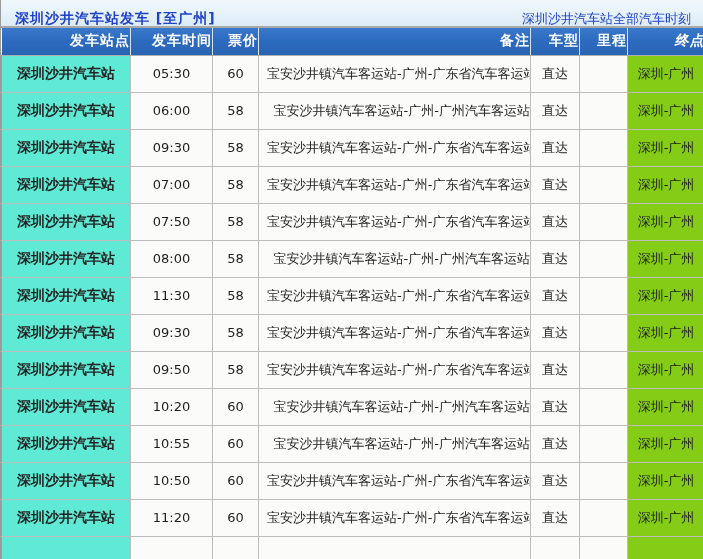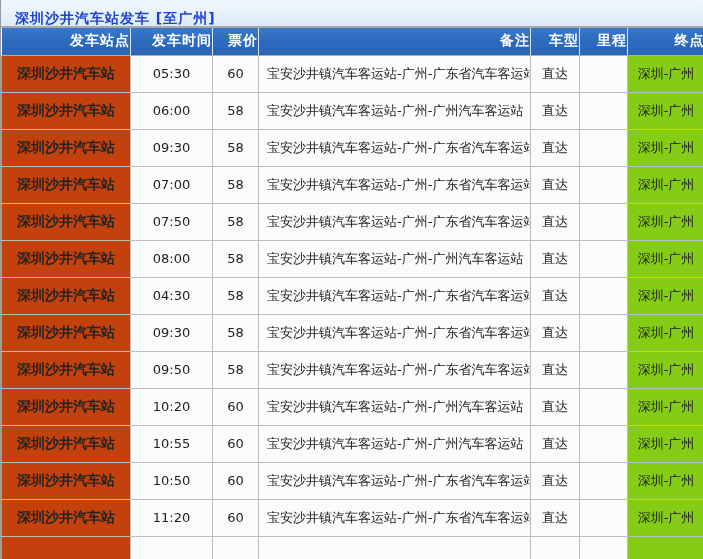--- a/index.html
+++ b/index.html
@@ -50,56 +50,57 @@
     background: #2d6bbf;
     background: linear-gradient(180deg, #3a78cc 0%, #2d6bbf 45%, #2a63b4 100%);
     color: #ffffff;
     font-size: 14px;
     font-weight: bold;
     text-align: right;
     border-right: 1px solid #d9e4f2;
     border-bottom: 1px solid #aeaeae;
     letter-spacing: 1px;
   }
-  table.schedule thead th:last-child { border-right: none; }
+  table.schedule thead th:last-child { border-right: none; font-style: italic; }
 
   table.schedule tbody td {
     height: 37px;
     font-size: 13px;
     color: #1e1e1e;
     text-align: center;
     vertical-align: middle;
     background: #fbfbfa;
     border: 1px solid #bdbdbd;
     overflow: hidden;
     white-space: nowrap;
   }
   table.schedule tbody td.station {
-    background: #c2410c;
+    background: #5eead4;
     font-weight: bold;
     font-size: 14px;
     color: #232323;
   }
   table.schedule tbody td.dest {
     background: #84cc16;
   }
   table.schedule tbody td.note {
-    text-align: left;
+    text-align: right;
     padding-left: 8px;
   }
   table.schedule tbody td:first-child { border-left: 1px solid #a0a0a0; }
   table.schedule tbody td:last-child  { border-right: 1px solid #cfcfcf; }
 </style>
 </head>
 <body>
 
 <div class="page">
 
   <div class="titlebar">
     <span class="title">深圳沙井汽车站发车 [至广州]</span>
+    <a class="all-times-link" href="#">深圳沙井汽车站全部汽车时刻</a>
   </div>
 
   <table class="schedule">
     <colgroup>
       <col style="width:129px">
         <col style="width:82px">
         <col style="width:46px">
       <col style="width:272px">
         <col style="width:49px">
         <col style="width:48px">
@@ -166,21 +167,21 @@
       <td class="station">深圳沙井汽车站</td>
       <td class="time">08:00</td>
       <td class="price">58</td>
       <td class="note">宝安沙井镇汽车客运站-广州-广州汽车客运站</td>
       <td class="type">直达</td>
       <td class="mileage"></td>
       <td class="dest">深圳-广州</td>
     </tr>
         <tr>
       <td class="station">深圳沙井汽车站</td>
-      <td class="time">04:30</td>
+      <td class="time">11:30</td>
       <td class="price">58</td>
       <td class="note">宝安沙井镇汽车客运站-广州-广东省汽车客运站</td>
       <td class="type">直达</td>
       <td class="mileage"></td>
       <td class="dest">深圳-广州</td>
     </tr>
         <tr>
       <td class="station">深圳沙井汽车站</td>
       <td class="time">09:30</td>
       <td class="price">58</td>

